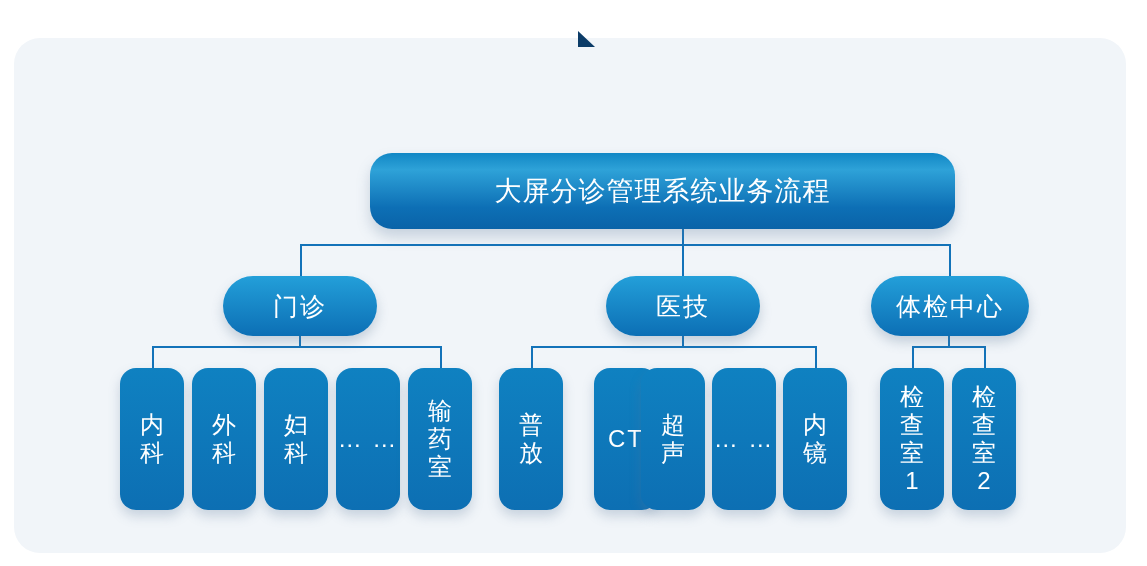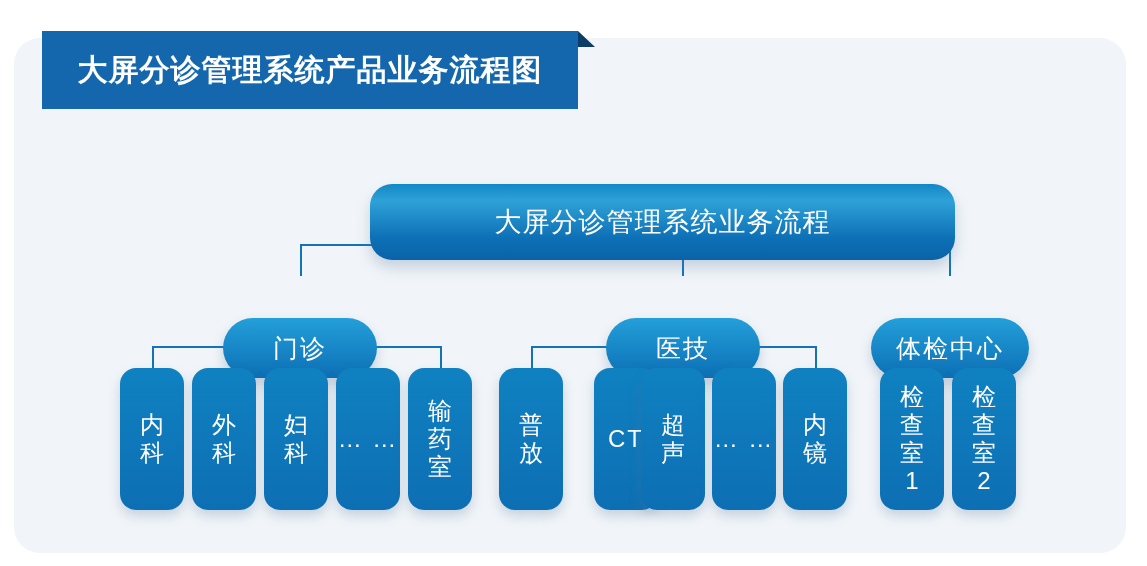--- a/index.html
+++ b/index.html
@@ -17,27 +17,27 @@
     font-size:30px; font-weight:bold; letter-spacing:1px;
   }
   .banner-fold {
     position:absolute; left:578px; top:31px; width:17px; height:16px;
     background:#0c3c68; clip-path:polygon(0 0, 100% 100%, 0 100%);
   }
   .node-root {
     position:absolute; left:370px; top:153px; width:585px; height:76px; border-radius:22px;
     background:linear-gradient(180deg,#1187c5 0%, #2ea2d8 22%, #0d6fb5 72%, #0a63a8 100%);
     color:#ffffff; font-size:27px; display:flex; align-items:center; justify-content:center;
-    box-shadow:0 8px 14px rgba(90,120,150,.28); letter-spacing:1px;margin-top:31px;
+    box-shadow:0 8px 14px rgba(90,120,150,.28); letter-spacing:1px;
   }
   .pill {
     position:absolute; top:276px; height:60px; border-radius:30px;
     background:linear-gradient(180deg,#239fd9 0%, #0c6fb5 100%);
     color:#ffffff; font-size:25px; display:flex; align-items:center; justify-content:center;
-    box-shadow:0 6px 12px rgba(90,120,150,.3); letter-spacing:2px;margin-top:42px;
+    box-shadow:0 6px 12px rgba(90,120,150,.3); letter-spacing:2px;
   }
   .pill.p1 { left:223px; width:154px; }
   .pill.p2 { left:606px; width:154px; }
   .pill.p3 { left:871px; width:158px; }
   .leaf {
     position:absolute; top:368px; width:64px; height:142px; border-radius:16px;
     background:linear-gradient(180deg,#0f81c1 0%, #0d6fb3 100%);
     color:#ffffff; font-size:24px; display:flex; align-items:center; justify-content:center;
     box-shadow:0 6px 12px rgba(90,120,150,.28);
   }
@@ -45,23 +45,20 @@
   .leaf .htext { letter-spacing:2px; white-space:nowrap; }
   .cl { position:absolute; background:#1373b9; }
 </style>
 </head>
 <body>
 
 <div class="stage">
 
   <div class="panel"></div>
 
-  <div class="banner">
-    <span>大屏分诊管理系统产品业务流程图</span>
-  </div>
   <div class="banner-fold"></div>
 
   <div class="cl" style="left:682px; top:229px; width:2px; height:47px;"></div>
   <div class="cl" style="left:300px; top:244px; width:651px; height:2px;"></div>
   <div class="cl" style="left:300px; top:244px; width:2px; height:32px;"></div>
   <div class="cl" style="left:949px; top:244px; width:2px; height:32px;"></div>
 
   <div class="cl" style="left:299px; top:335px; width:2px; height:12px;"></div>
   <div class="cl" style="left:152px; top:346px; width:290px; height:2px;"></div>
   <div class="cl" style="left:152px; top:346px; width:2px; height:22px;"></div>

